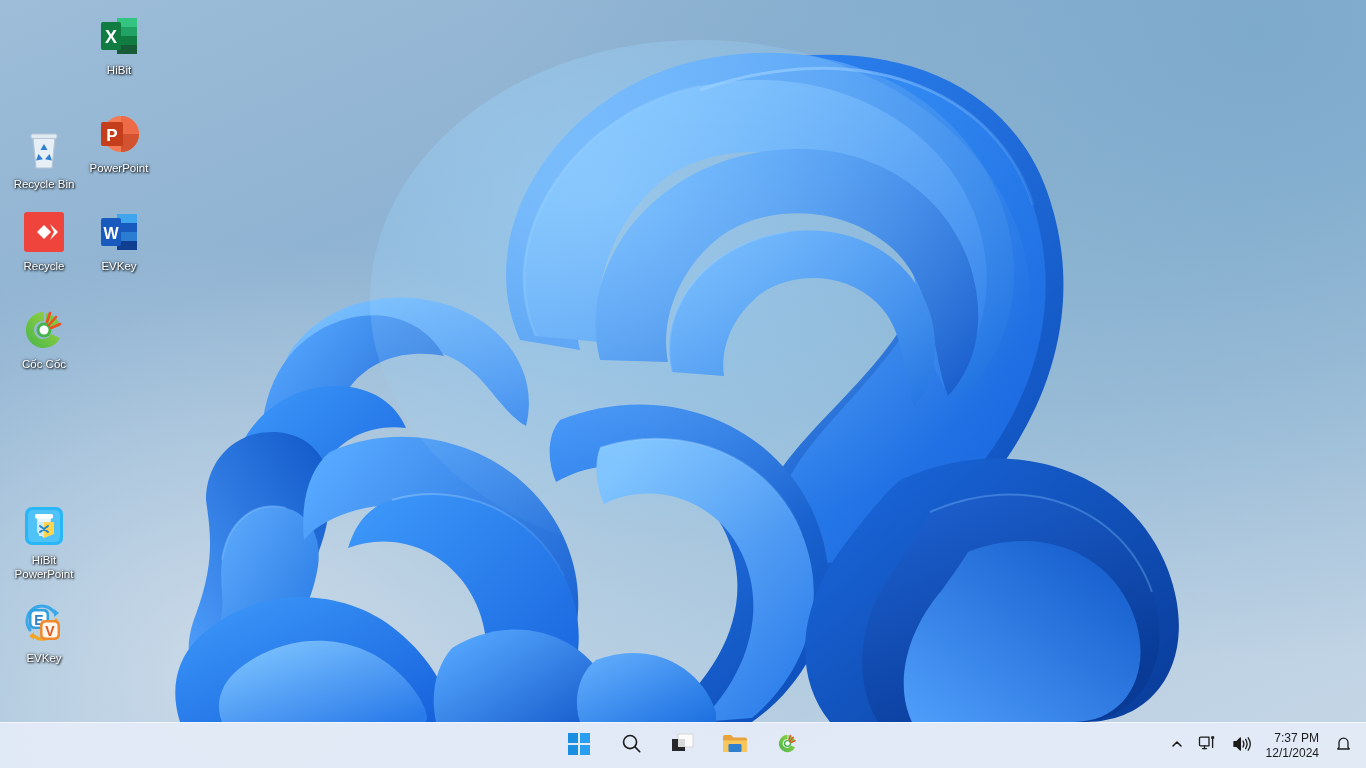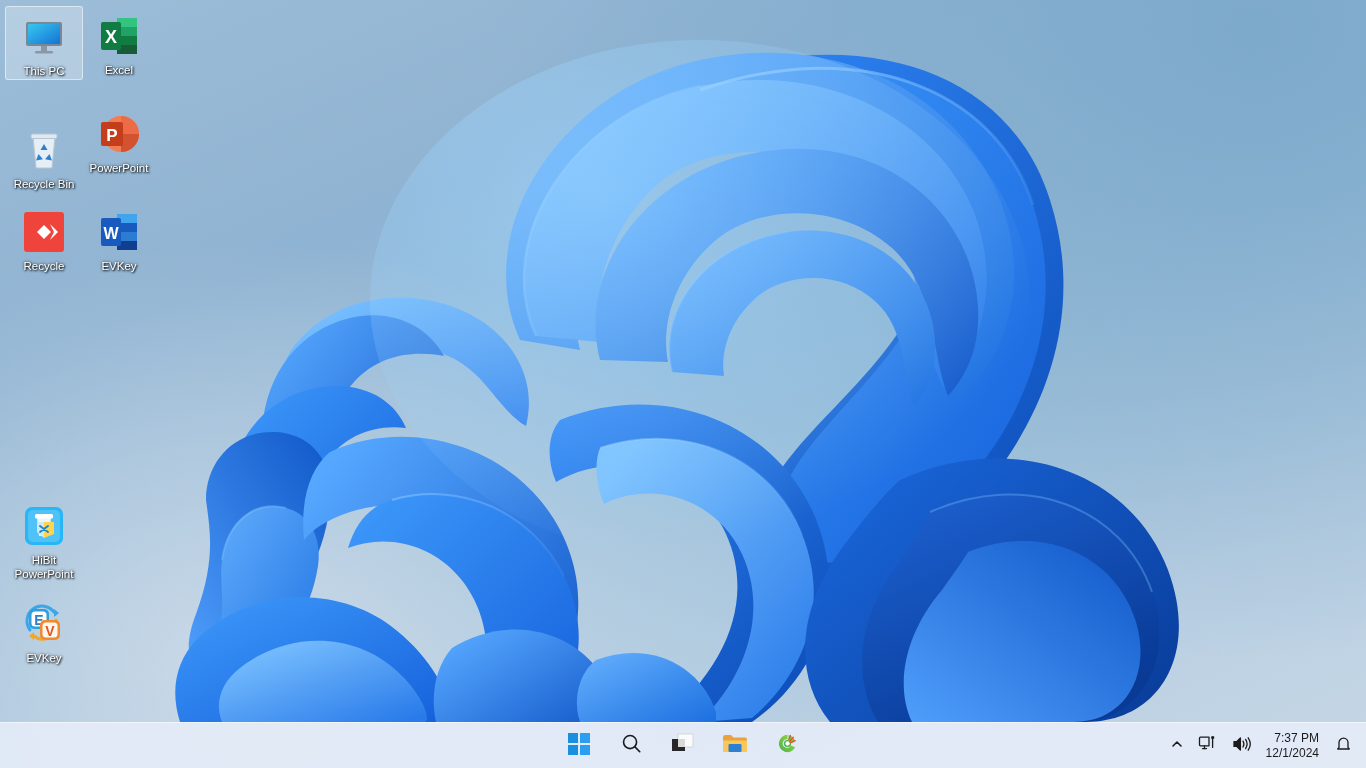--- a/index.html
+++ b/index.html
@@ -175,50 +175,33 @@
         <path d="M600 448 C686 420 772 458 802 534" fill="none" stroke="url(#gEdge)" stroke-width="2" opacity=".55"></path>
         <path d="M222 560 C228 520 256 500 286 508" fill="none" stroke="url(#gEdge)" stroke-width="2" opacity=".6"></path>
         <path d="M392 500 C460 480 532 512 564 576" fill="none" stroke="url(#gEdge)" stroke-width="2" opacity=".5"></path>
         <path d="M930 512 C1024 470 1122 506 1152 592" fill="none" stroke="#7ec0ff" stroke-width="2" opacity=".35"></path>
 
         <ellipse cx="700" cy="300" rx="330" ry="260" fill="url(#shine)"></ellipse>
       </g>
     </svg>
   </div>
 
-  <div class="icon-cell selected" style="left:5px; top:6px;">
-    <div class="icon-art">
-      <svg viewBox="0 0 48 48">
-        <defs>
-            <linearGradient id="mon" x1="0" y1="0" x2="1" y2="1">
-          <stop offset="0" stop-color="#39c7f0"></stop>
-              <stop offset="1" stop-color="#1273d4"></stop>
-            </linearGradient>
-          </defs>
-        <rect x="6" y="9" width="36" height="24" rx="2" fill="#7a8794"></rect>
-        <rect x="8" y="11" width="32" height="20" rx="1" fill="url(#mon)"></rect>
-        <rect x="21" y="33" width="6" height="5" fill="#8b97a3"></rect>
-        <rect x="15" y="38" width="18" height="2.5" rx="1" fill="#8b97a3"></rect>
-      </svg>
-    </div>
-    <div class="icon-label">This PC</div>
-  </div>
 
   <div class="icon-cell" style="left:80px; top:6px;">
     <div class="icon-art">
       <svg viewBox="0 0 48 48">
         <rect x="22" y="6" width="20" height="36" fill="#21a366"></rect>
         <rect x="22" y="6" width="20" height="9" fill="#33c481"></rect>
         <rect x="22" y="24" width="20" height="9" fill="#107c41"></rect>
         <rect x="22" y="33" width="20" height="9" fill="#185c37"></rect>
         <rect x="6" y="10" width="20" height="28" rx="2" fill="#107c41"></rect>
         <text x="16" y="31" font-family="Liberation Sans, sans-serif" font-size="18" font-weight="bold" fill="#fff" text-anchor="middle">X</text>
       </svg>
     </div>
-    <div class="icon-label">Excel</div>
+    <div class="icon-label">HiBit</div>
   </div>
 
   <div class="icon-cell" style="left:5px; top:120px;">
     <div class="icon-art">
       <svg viewBox="0 0 48 48">
         <path d="M13 12 L35 12 L32 42 L16 42 Z" fill="#eef4f9" fill-opacity=".9" stroke="#b7c6d4" stroke-width="1.2"></path>
         <rect x="11" y="8" width="26" height="4.5" rx="1.5" fill="#dfe9f2" stroke="#b7c6d4" stroke-width="1"></rect>
         <g fill="#2f7fd1">
           <path d="M24 18 L27.5 24 L20.5 24 Z"></path>
           <path d="M19 28 L22.5 34 L15.5 34 Z" transform="rotate(-10 19 31)"></path>
@@ -260,20 +243,42 @@
         <rect x="22" y="6" width="20" height="9" fill="#41a5ee"></rect>
         <rect x="22" y="24" width="20" height="9" fill="#2b7cd3"></rect>
         <rect x="22" y="33" width="20" height="9" fill="#103f91"></rect>
         <rect x="6" y="10" width="20" height="28" rx="2" fill="#185abd"></rect>
         <text x="16" y="31" font-family="Liberation Sans, sans-serif" font-size="16" font-weight="bold" fill="#fff" text-anchor="middle">W</text>
       </svg>
     </div>
     <div class="icon-label">EVKey</div>
   </div>
 
+  <div class="icon-cell" style="left:5px; top:300px;">
+    <div class="icon-art">
+      <svg viewBox="0 0 48 48">
+        <defs>
+            <linearGradient id="cc1" x1="0" y1="1" x2="1" y2="0">
+          <stop offset="0" stop-color="#46b549"></stop>
+              <stop offset="1" stop-color="#a5d63f"></stop>
+            </linearGradient>
+          </defs>
+        <path d="M24 6 A18 18 0 1 0 40 32 L31 28 A9 9 0 1 1 24 15 Z" fill="url(#cc1)"></path>
+        <path d="M26 7 A17 17 0 0 1 40 20 L31 23 A8 8 0 0 0 26 16 Z" fill="#7ac943"></path>
+        <circle cx="24" cy="24" r="7.5" fill="#46b549"></circle>
+        <circle cx="24" cy="24" r="4.5" fill="#fff"></circle>
+        <g stroke="#f04e23" stroke-width="2.6" stroke-linecap="round">
+          <line x1="29" y1="19" x2="36" y2="11"></line>
+          <line x1="31" y1="22" x2="40" y2="18"></line>
+          <line x1="27" y1="16" x2="30" y2="7"></line>
+        </g>
+      </svg>
+    </div>
+    <div class="icon-label">Cốc Cốc</div>
+  </div>
 
 
   <div class="icon-cell" style="left:5px; top:496px;">
     <div class="icon-art">
       <svg viewBox="0 0 48 48">
         <rect x="5" y="5" width="38" height="38" rx="7" fill="#29b6f6"></rect>
         <rect x="8" y="8" width="32" height="32" rx="5" fill="#4fc3f7"></rect>
         <path d="M17 16 h14 l-2 18 h-10 Z" fill="#e8f6fd"></path>
         <rect x="15" y="12" width="18" height="4.5" rx="1.5" fill="#fff"></rect>
         <path d="M24 20 l10 0 0 12 -10 4 Z" fill="#ffd54f"></path>

